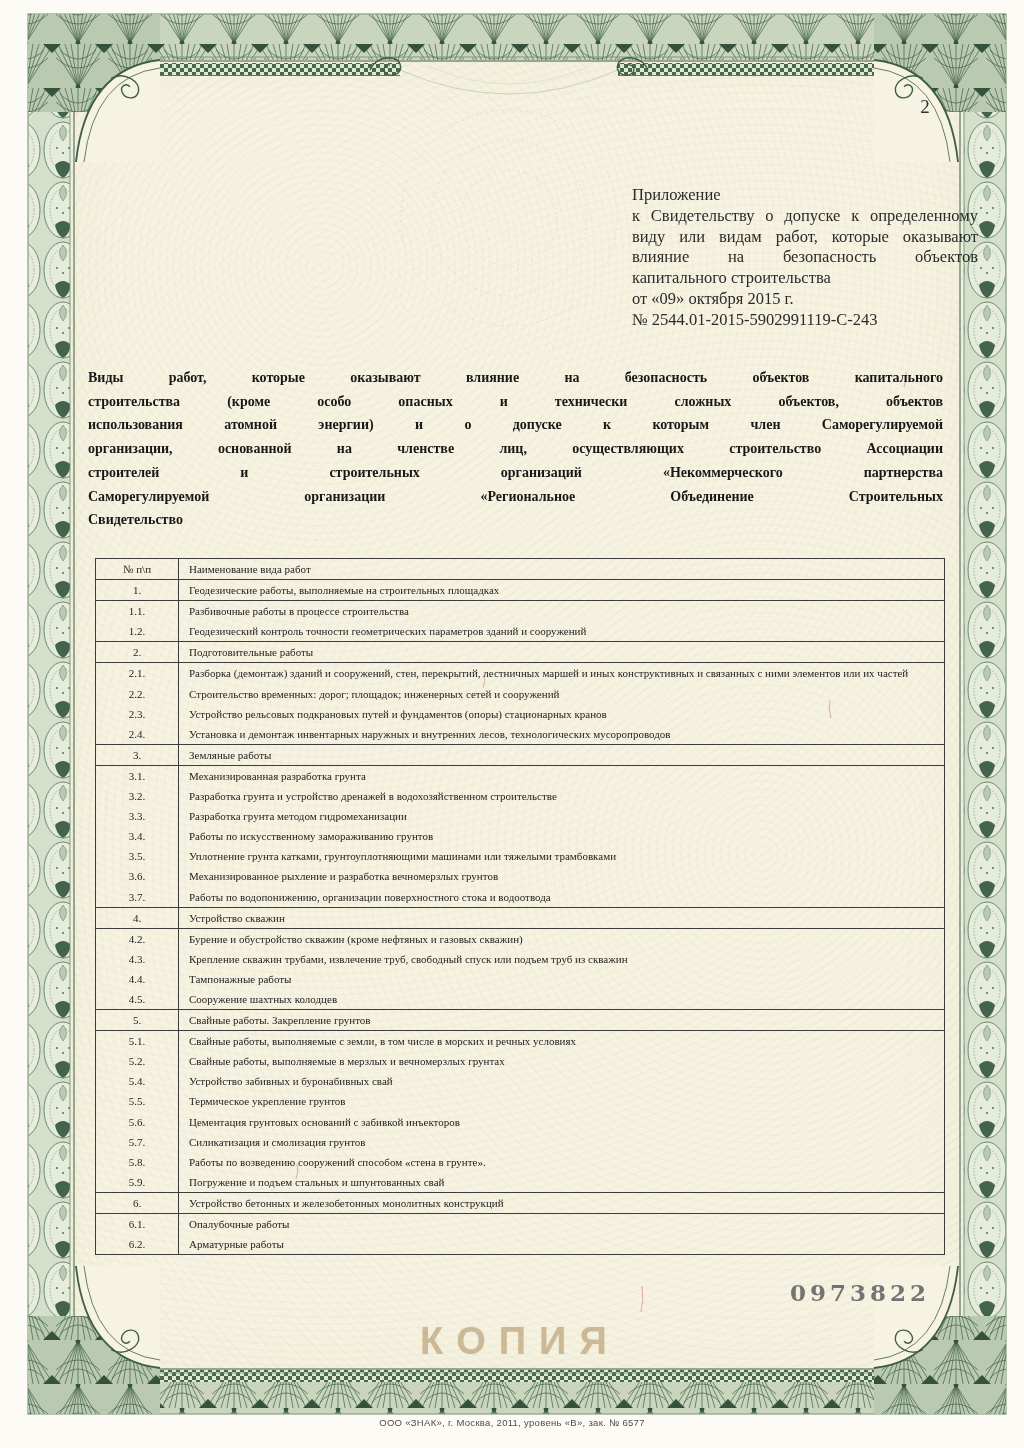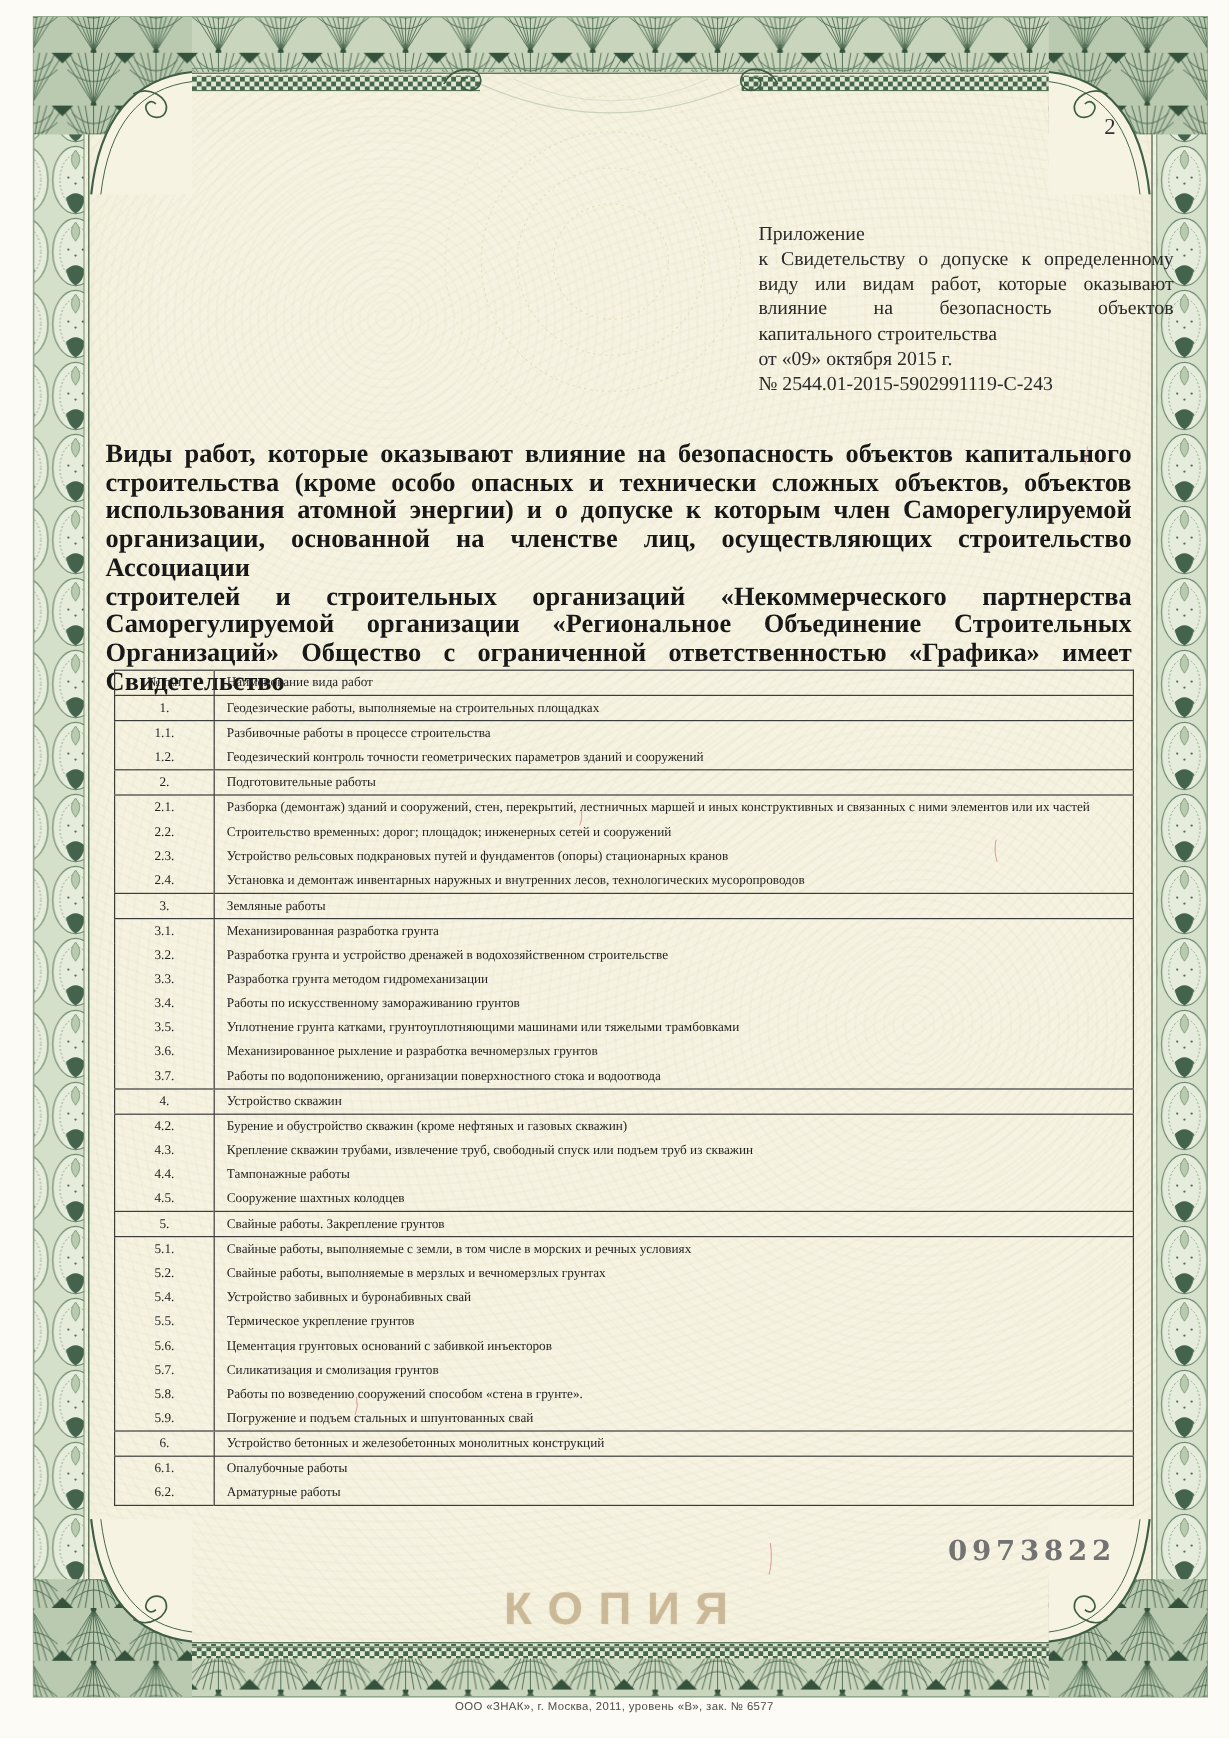--- a/index.html
+++ b/index.html
@@ -19,21 +19,21 @@
       repeating-radial-gradient(circle at 75% 60%, rgba(170,190,150,0.06) 0 2px, rgba(0,0,0,0) 2px 8px),
       repeating-linear-gradient(48deg, rgba(190,205,165,0.05) 0 1px, rgba(0,0,0,0) 1px 6px);
     box-shadow:inset 0 0 90px rgba(186,205,168,0.35);
   }
   svg.border-art{position:absolute;left:0;top:0;}
   
   .page-number{position:absolute;left:905px;top:96px;width:40px;text-align:center;font-size:19px;color:#323232;}
   .appendix{position:absolute;left:588px;top:185px;width:346px;font-size:16.5px;line-height:20.8px;color:#2a2a2a;margin-left:44px;}
   .appendix .line{white-space:nowrap;}
   .appendix .line.just,.intro .line.just{white-space:normal;text-align:justify;text-align-last:justify;}
-  .intro{position:absolute;left:88px;top:366px;width:855px;font-size:22px;font-weight:bold;line-height:23.7px;color:#181818;}
+  .intro{position:absolute;left:88px;top:366px;width:855px;font-size:14px;font-weight:bold;line-height:23.7px;color:#181818;}
   .intro .line{white-space:nowrap;}
   
   table.works{
     position:absolute;left:95px;top:558px;width:850px;
     border-collapse:collapse;table-layout:fixed;
     border:1.3px solid #3c3c3c;
     font-size:11px;color:#242424;
   }
   table.works th,table.works td{
     line-height:20.1px;padding:0;vertical-align:top;font-weight:normal;
@@ -169,21 +169,20 @@
       <div class="line">№ 2544.01-2015-5902991119-С-243</div>
     </div>
 
   <div class="intro" id="intro">
       <div class="line just">Виды работ, которые оказывают влияние на безопасность объектов капитального</div>
       <div class="line just">строительства (кроме особо опасных и технически сложных объектов, объектов</div>
       <div class="line just">использования атомной энергии) и о допуске к которым член Саморегулируемой</div>
       <div class="line just">организации, основанной на членстве лиц, осуществляющих строительство Ассоциации</div>
       <div class="line just">строителей и строительных организаций «Некоммерческого партнерства</div>
       <div class="line just">Саморегулируемой организации «Региональное Объединение Строительных</div>
-      <div class="line just">Организаций» Общество с ограниченной ответственностью «Графика» имеет</div>
       <div class="line">Свидетельство</div>
     </div>
 
   <table class="works">
     <thead>
       <tr>
         <th class="c-num">№ п\п</th>
         <th class="c-name">Наименование вида работ</th>
       </tr>
     </thead>

